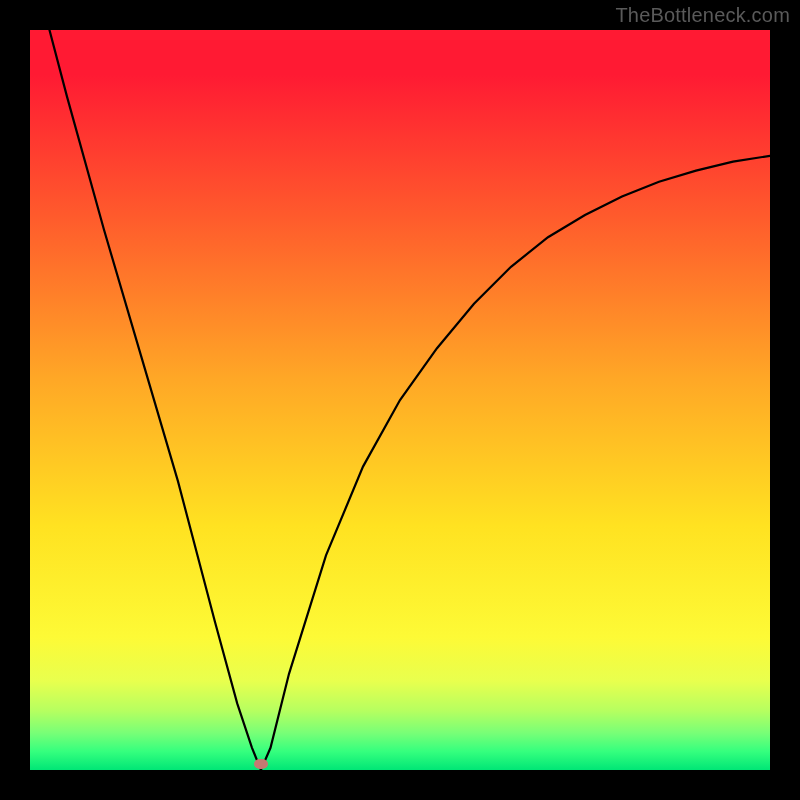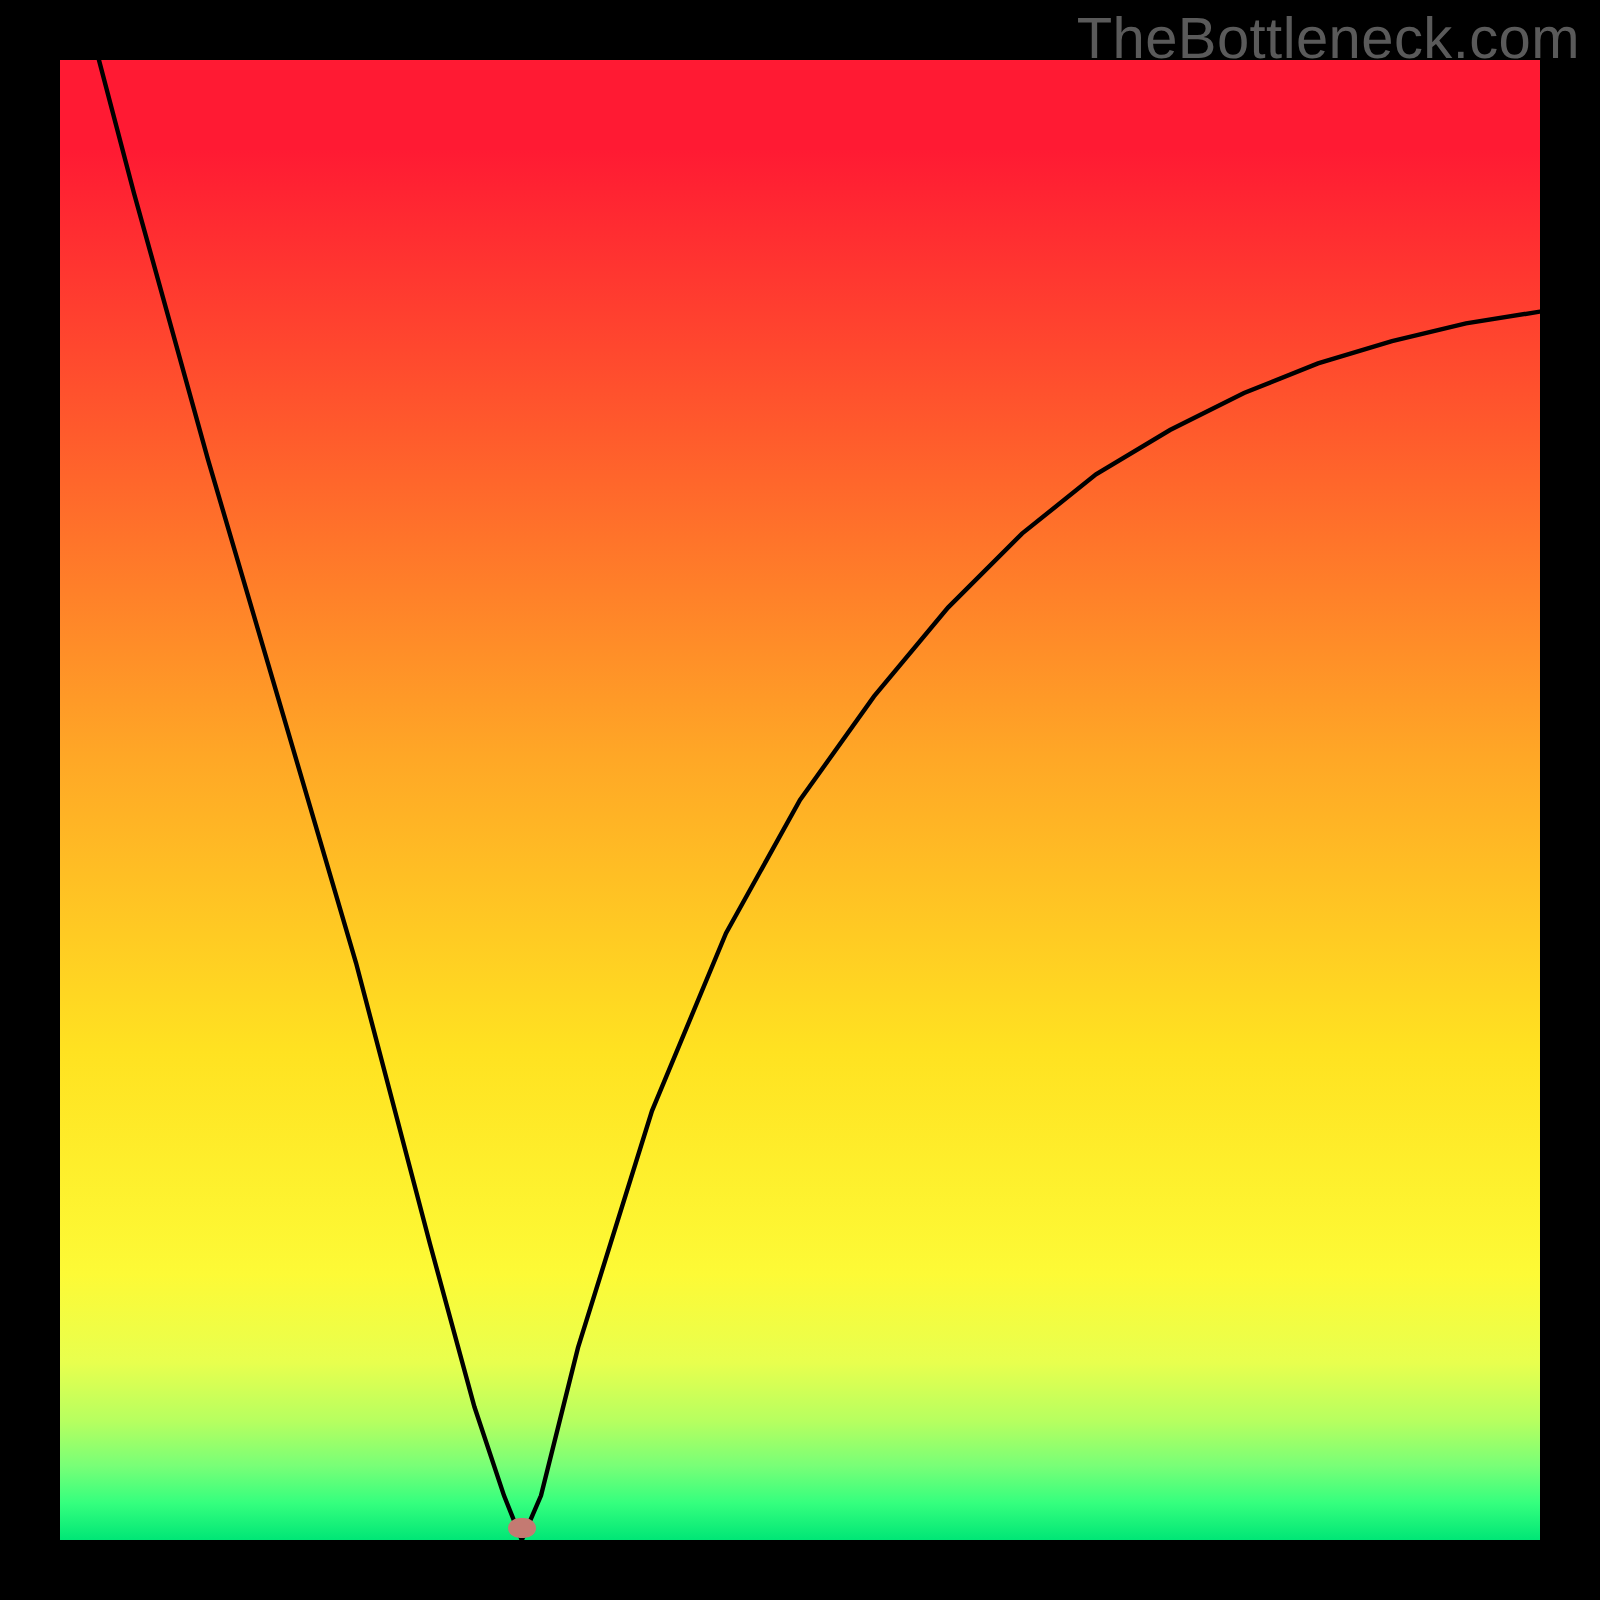--- a/index.html
+++ b/index.html
@@ -55,21 +55,21 @@
     height: 10px;
     border-radius: 50% / 60%;
     background: #c47a72;
     transform: translate(-50%, -50%);
   }
   .watermark {
     position: absolute;
     top: 4px;
     right: 10px;
     color: #5a5a5a;
-    font-size: 29px;
+    font-size: 20px;
     font-weight: 400;
     letter-spacing: 0.2px;
     user-select: none;
   }
 </style>
 </head>
 <body>
 
 <div class="frame">
 

